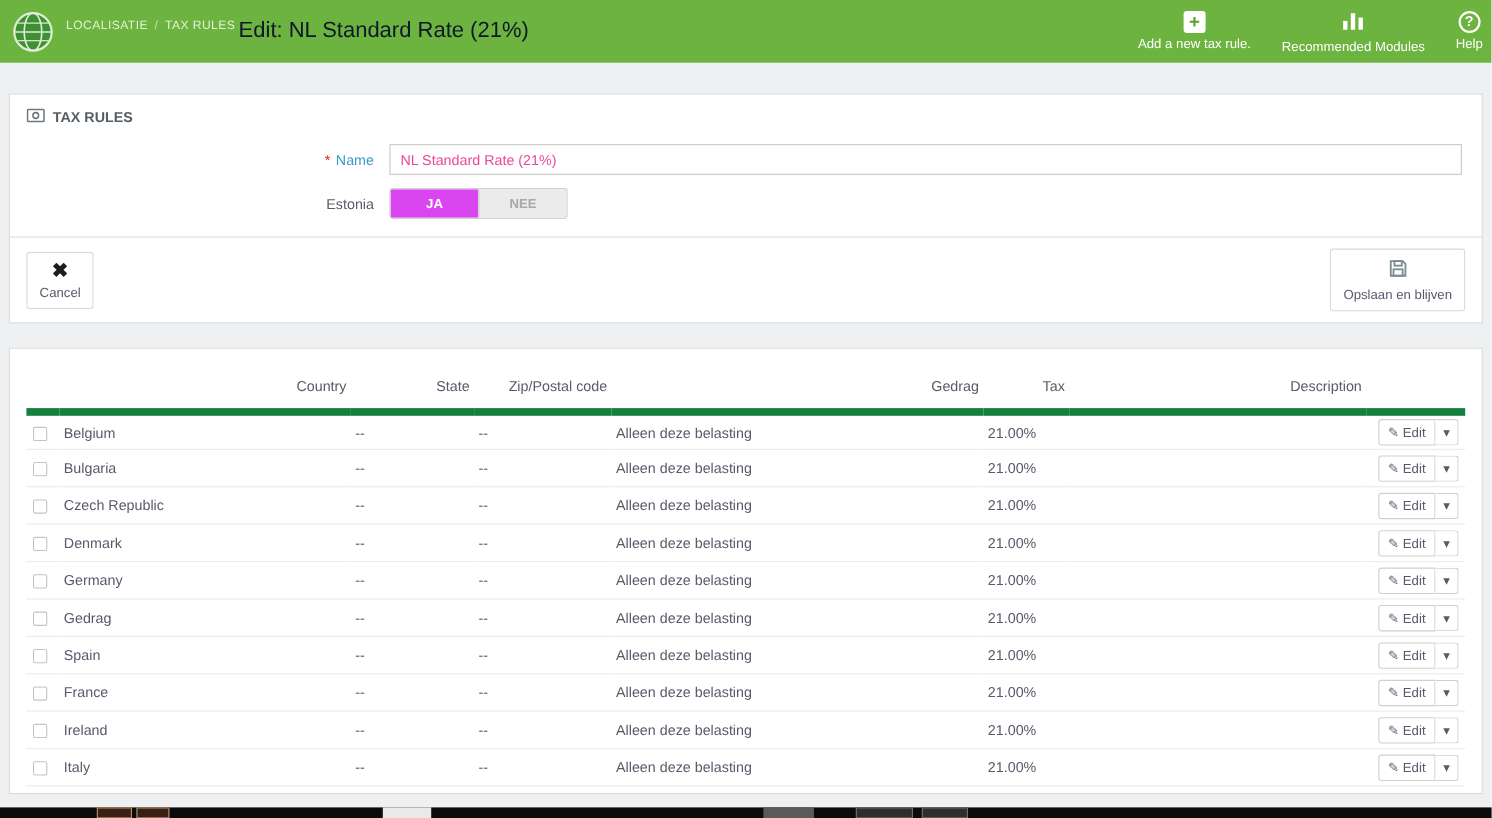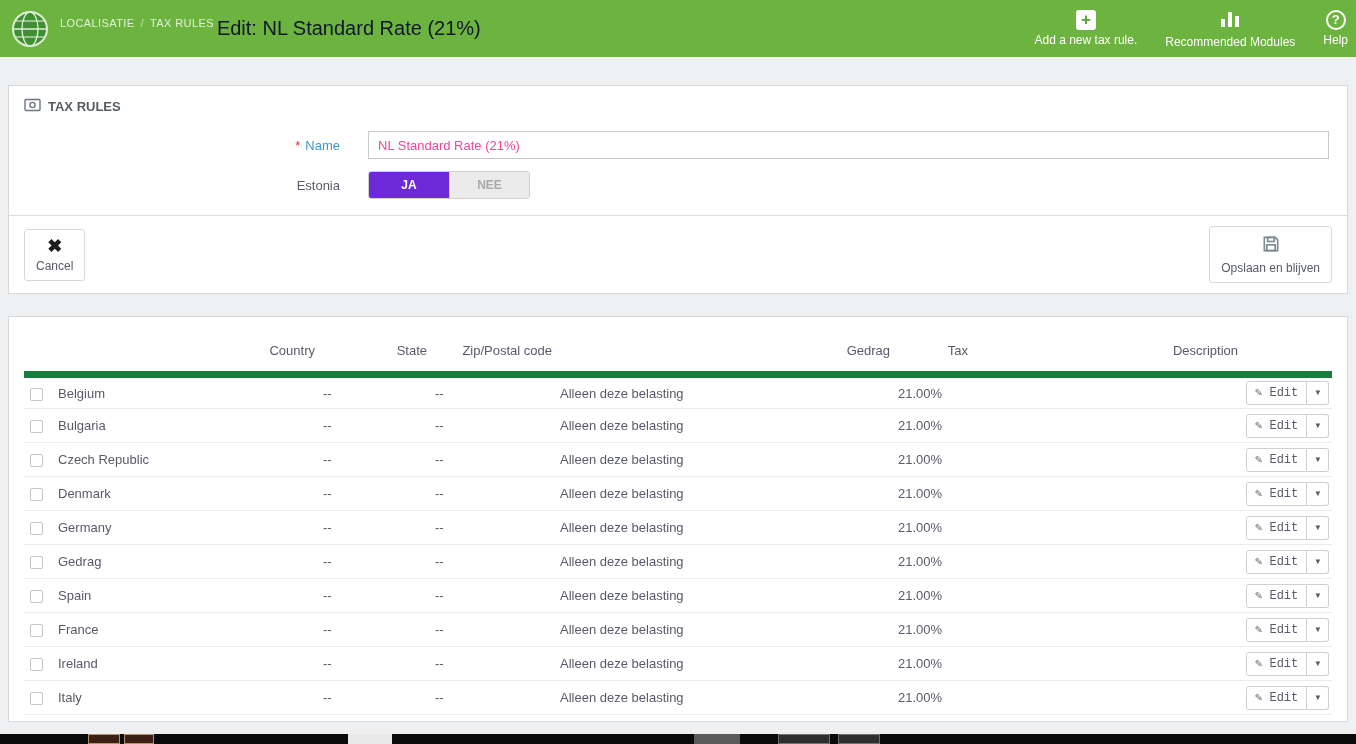--- a/index.html
+++ b/index.html
@@ -38,37 +38,37 @@
   }
 
   
   .panel { background: #ffffff; border: 1px solid #d8d9db; margin: 0 8px; }
   .form-panel { margin-top: 28px; }
   .panel-title {
     padding: 12px 15px 4px; font-size: 13px; font-weight: bold; color: #555d63;
     display: flex; align-items: center; gap: 7px;
   }
 
-  .form-row { display: flex; align-items: center; margin: 12px 0; padding-right: 18px; gap: 14px; }
+  .form-row { display: flex; align-items: center; margin: 12px 0; padding-right: 18px; }
   .label-col { width: 345px; text-align: right; padding-right: 14px; font-size: 13px; color: #585a69; flex: 0 0 auto; }
   .required-mark { color: #e02b27; margin-right: 5px; font-size: 13px; }
   .name-label { color: #3e99c6; }
   .text-input {
     flex: 1; height: 28px; border: 1px solid #c8c8c8; background: #fff;
     padding: 0 9px; font-size: 13px; color: #ec4899; font-family: "Liberation Sans", sans-serif;
     border-radius: 0; outline: none;
   }
 
   .toggle { display: inline-flex; border: 1px solid #cfcfcf; border-radius: 3px; overflow: hidden; }
   .toggle .opt {
     width: 80px; height: 26px; line-height: 26px; text-align: center;
     font-size: 12px; font-weight: bold; cursor: pointer; border: none;
     font-family: "Liberation Sans", sans-serif;
   }
-  .toggle .opt.on  { background: #6d28d9; color: #ffffff; }
+  .toggle .opt.on  { background: #d946ef; color: #ffffff; }
   .toggle .opt.off { background: #ebebeb; color: #a9a9a9; border-left: 1px solid #d6d6d6; }
 
   .panel-footer {
     border-top: 1px solid #dcdddf; margin-top: 16px; padding: 10px 15px;
     display: flex; justify-content: space-between; align-items: center; min-height: 72px;
   }
   .footer-btn {
     display: flex; flex-direction: column; align-items: center; justify-content: center; gap: 4px;
     background: #fff; border: 1px solid #d8d9db; border-radius: 3px;
     padding: 7px 11px; font-size: 12px; color: #585a69; cursor: pointer; min-width: 58px;
@@ -91,21 +91,21 @@
   input[type="checkbox"] {
     appearance: none; -webkit-appearance: none;
     width: 13px; height: 13px; border: 1px solid #c4c4c4; background: #fff;
     border-radius: 2px; cursor: pointer; vertical-align: middle;
   }
   .actions-cell { text-align: right; padding-right: 6px; }
   .btn-group { display: inline-flex; }
   .btn {
     background: #ffffff; border: 1px solid #cfd0d2; color: #585a69;
     font-size: 12px; padding: 4px 8px; cursor: pointer;
-    font-family: Liberation Mono, monospace; line-height: 14px;
+    font-family: Liberation Sans, sans-serif; line-height: 14px;
   }
   .edit-btn { border-radius: 3px 0 0 3px; }
   .caret-btn { border-radius: 0 3px 3px 0; border-left: none; padding: 4px 7px; }
   .pencil { font-size: 12px; }
 
   
   .taskbar { position: absolute; left: 0; right: 0; bottom: 0; height: 10px; background: #0b0b0b; z-index: 10; }
   .taskbar .seg { position: absolute; top: 0; bottom: 0; }
   .seg1 { left: 88px;  width: 32px; background: #3a2014; border: 1px solid #b49270; }
   .seg2 { left: 124px; width: 30px; background: #3a2014; border: 1px solid #b49270; }

